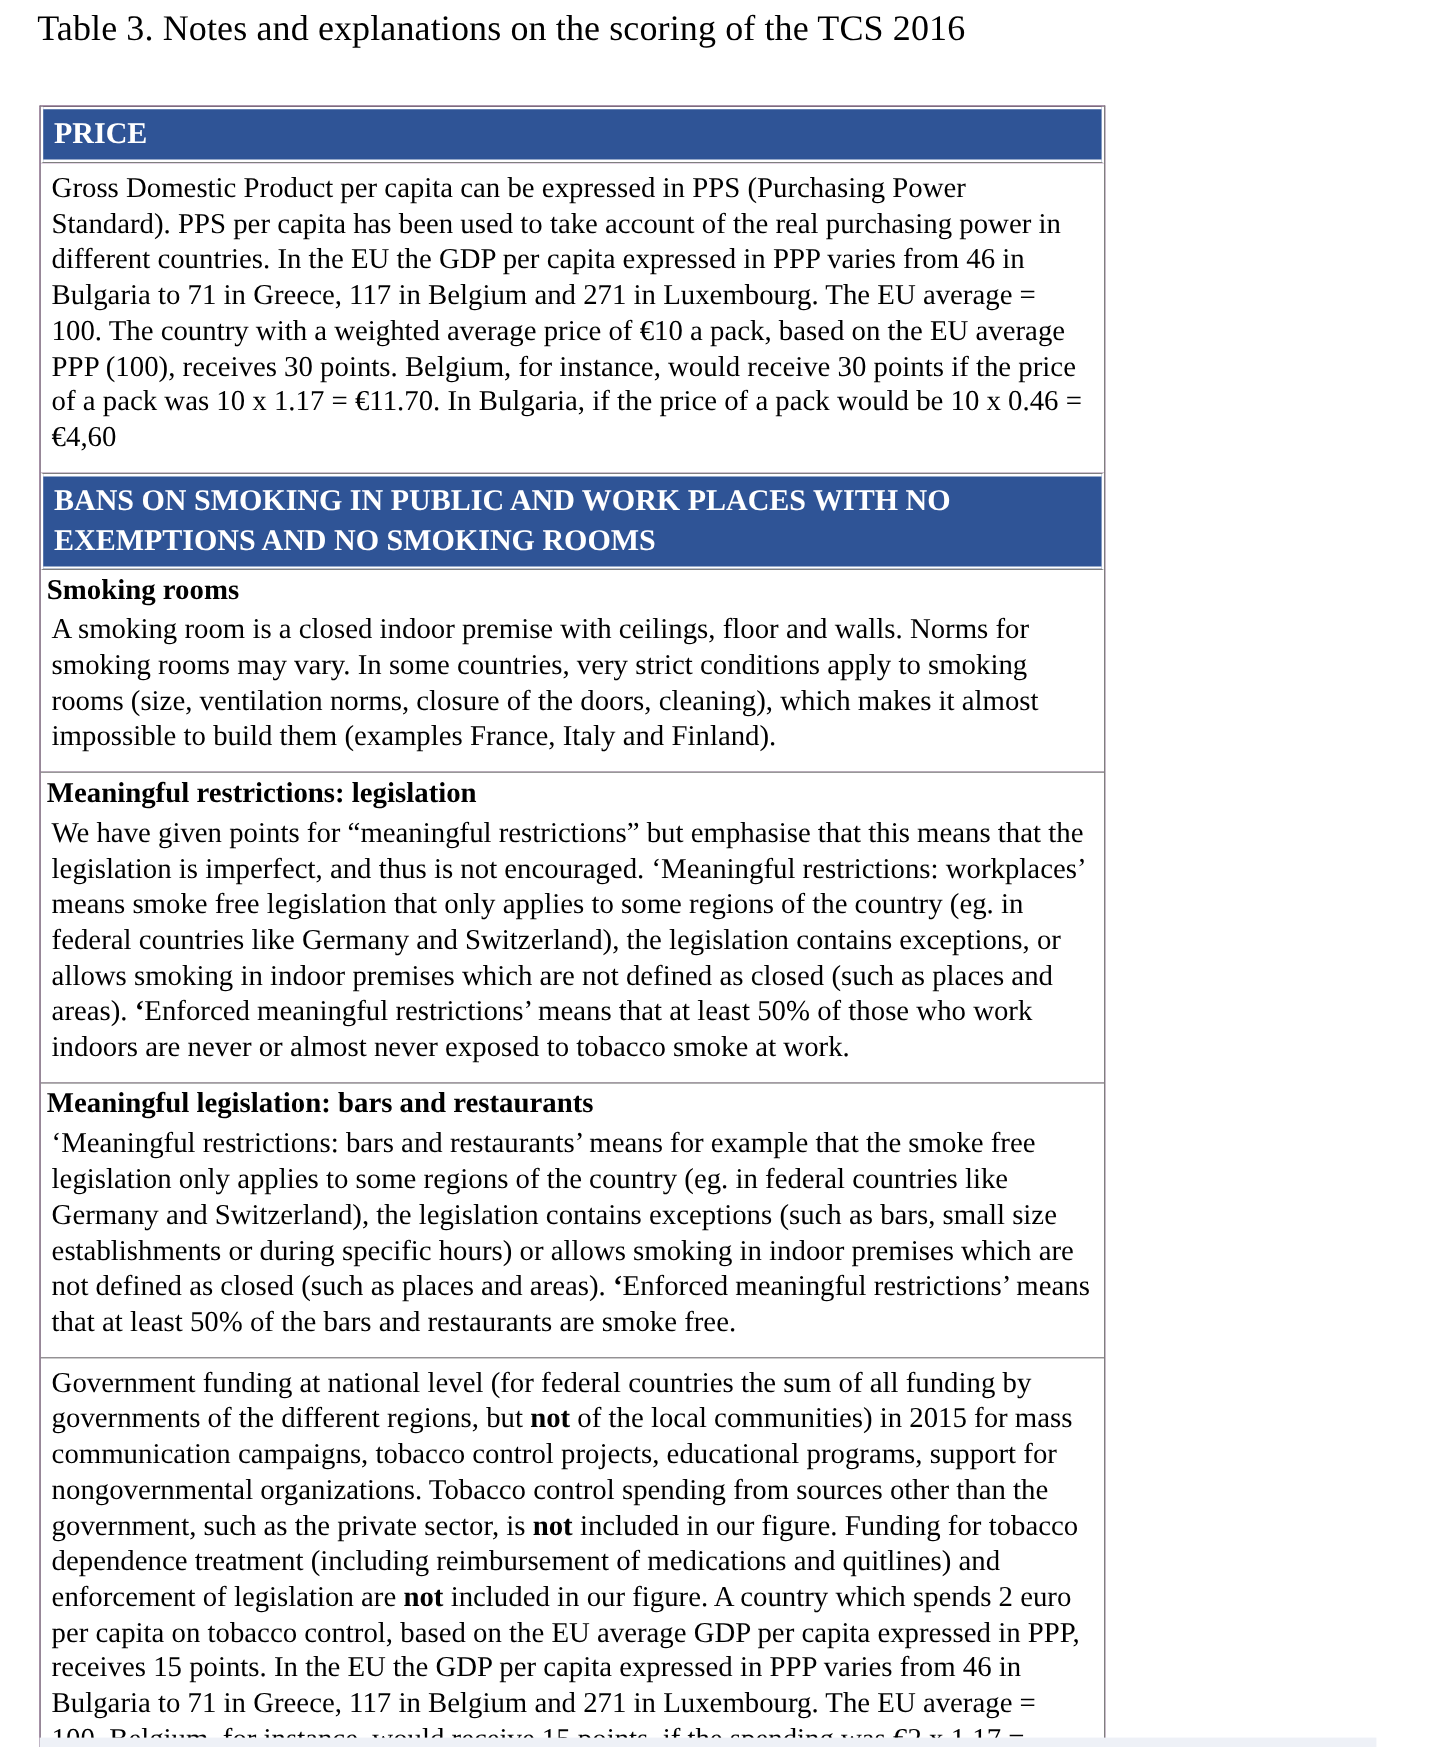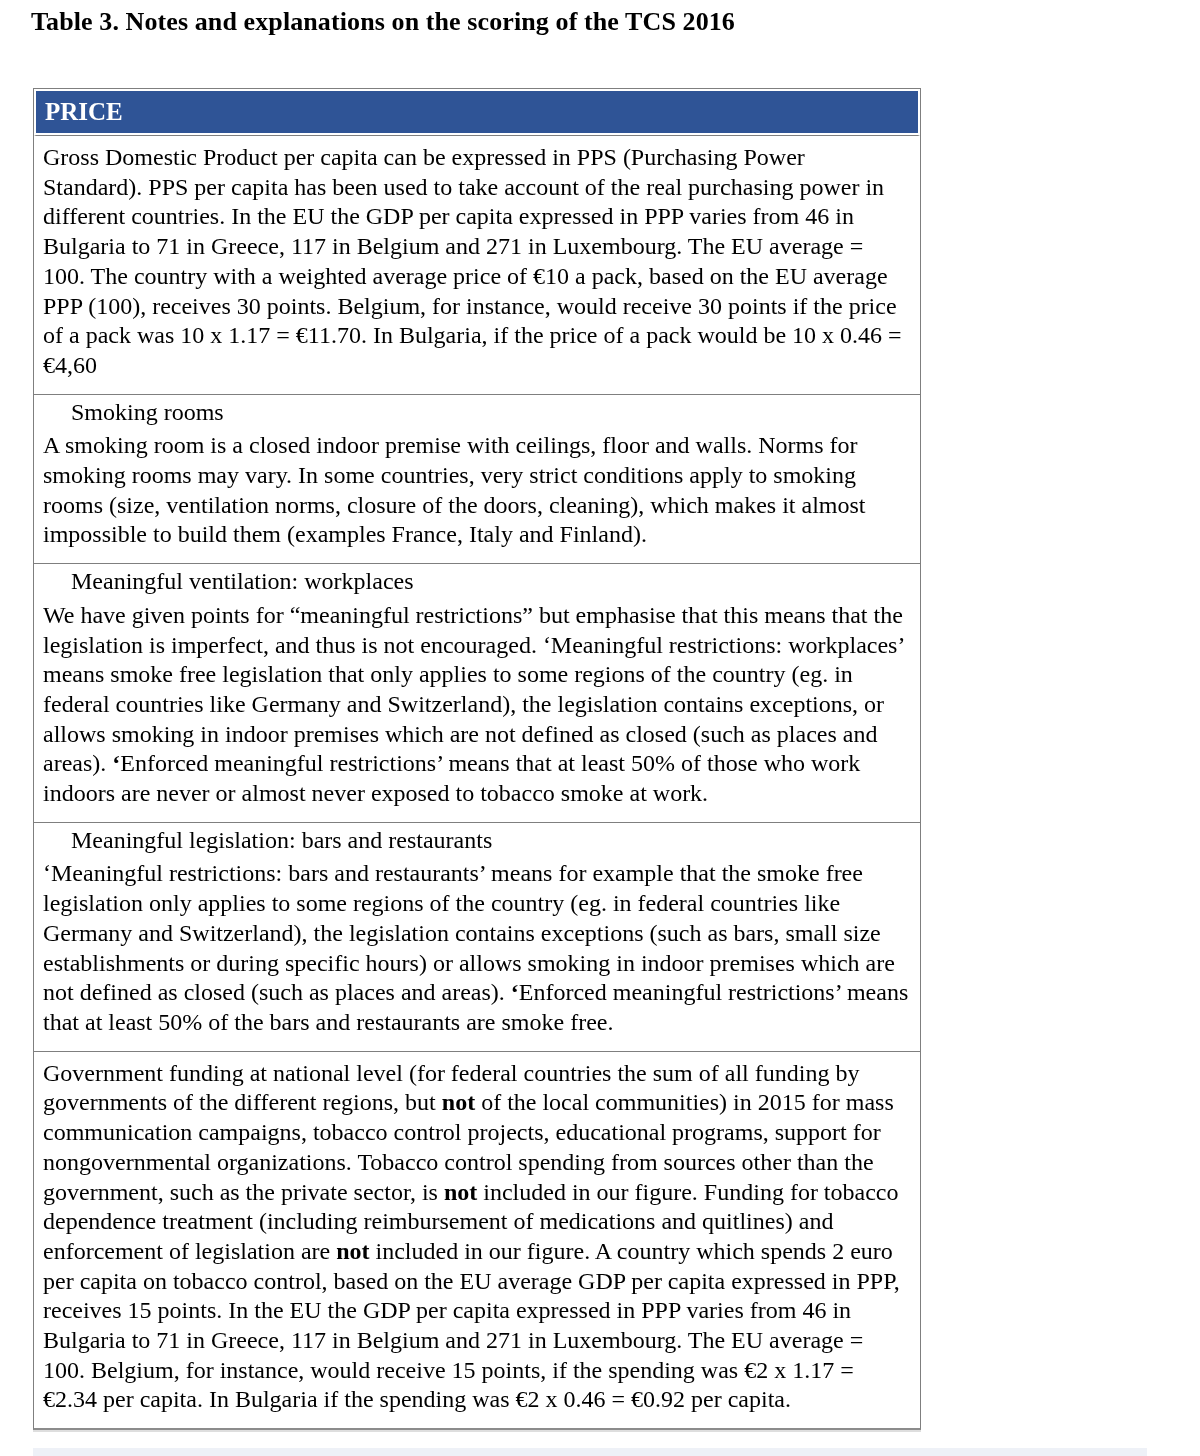--- a/index.html
+++ b/index.html
@@ -12,22 +12,22 @@
     height: 1456px;
     position: relative;
     overflow: hidden;
     font-family: "Liberation Serif", serif;
     color: #000000;
   }
   .doc-title {
     position: absolute;
     top: 7px;
     left: 31px;
-    font-size: 26px;
-    font-weight: bold;
+    font-size: 30px;
+    font-weight: normal;
     letter-spacing: 0.1px;
   }
   .notes-table {
     position: absolute;
     top: 88px;
     left: 33px;
     width: 888px;
     border: 1px solid #7f7f7f;
     border-bottom: 2px solid #8c8c8c;
     box-shadow: 0 2px 0 rgba(160,160,160,0.35);
@@ -54,22 +54,21 @@
   .cell {
     font-size: 24px;
     line-height: 29.7px;
     padding: 3px 7px 9px 5px;
     background: #ffffff;
   }
   .cell + .cell {
     border-top: 1px solid #7f7f7f;
   }
   .cell-heading {
-    font-weight: normal;
-    margin-left: 32px;
+    font-weight: bold;
   }
   .cell p {
     margin: 4px;
   }
   b.inline-bold { font-weight: bold; }
   .bottom-sliver {
     position: absolute;
     top: 1448px;
     left: 33px;
     width: 1114px;
@@ -83,29 +82,30 @@
 <div class="doc-title">Table 3. Notes and explanations on the scoring of the TCS 2016</div>
 
 <div class="notes-table">
 
   <div class="hdr">PRICE</div>
 
   <div class="cell">
     <p>Gross Domestic Product per capita can be expressed in PPS (Purchasing Power Standard). PPS per capita has been used to take account of the real purchasing power in different countries. In the EU the GDP per capita expressed in PPP varies from 46 in Bulgaria to 71 in Greece, 117 in Belgium and 271 in Luxembourg. The EU average = 100. The country with a weighted average price of €10 a pack, based on the EU average PPP (100), receives 30 points. Belgium, for instance, would receive 30 points if the price of a pack was 10 x 1.17 = €11.70. In Bulgaria, if the price of a pack would be 10 x 0.46 = €4,60</p>
   </div>
 
+  <div class="hdr">BANS ON SMOKING IN PUBLIC AND WORK PLACES WITH NO EXEMPTIONS AND NO SMOKING ROOMS</div>
 
 
   <div class="cell">
     <div class="cell-heading">Smoking rooms</div>
     <p>A smoking room is a closed indoor premise with ceilings, floor and walls. Norms for smoking rooms may vary. In some countries, very strict conditions apply to smoking rooms (size, ventilation norms, closure of the doors, cleaning), which makes it almost impossible to build them (examples France, Italy and Finland).</p>
   </div>
 
   <div class="cell">
-    <div class="cell-heading">Meaningful ventilation: workplaces</div>
+    <div class="cell-heading">Meaningful restrictions: legislation</div>
     <p><span>We have given points for “meaningful restrictions” but emphasise that this means that the  legislation is imperfect, and thus is not encouraged. ‘Meaningful restrictions: workplaces’ means smoke free legislation that only applies to some regions of the country (eg. in federal countries like Germany and Switzerland), the legislation contains exceptions, or allows smoking in indoor premises which are not defined as closed (such as places and areas). </span><b class="inline-bold">‘</b><span>Enforced meaningful restrictions’ means that at least 50% of those who work indoors are never or almost never exposed to tobacco smoke at work.</span></p>
   </div>
 
   <div class="cell">
     <div class="cell-heading">Meaningful legislation: bars and restaurants</div>
     <p><span>‘Meaningful restrictions: bars and restaurants’ means for example that the smoke free legislation only applies to some regions of the country (eg. in federal countries like Germany and Switzerland), the legislation contains exceptions (such as bars, small size establishments or during specific hours) or allows smoking in indoor premises which are not defined as closed (such as places and areas). </span><b class="inline-bold">‘</b><span>Enforced meaningful restrictions’ means that at least 50% of the bars and restaurants are smoke free.</span></p>
   </div>
 
 
   <div class="cell">

